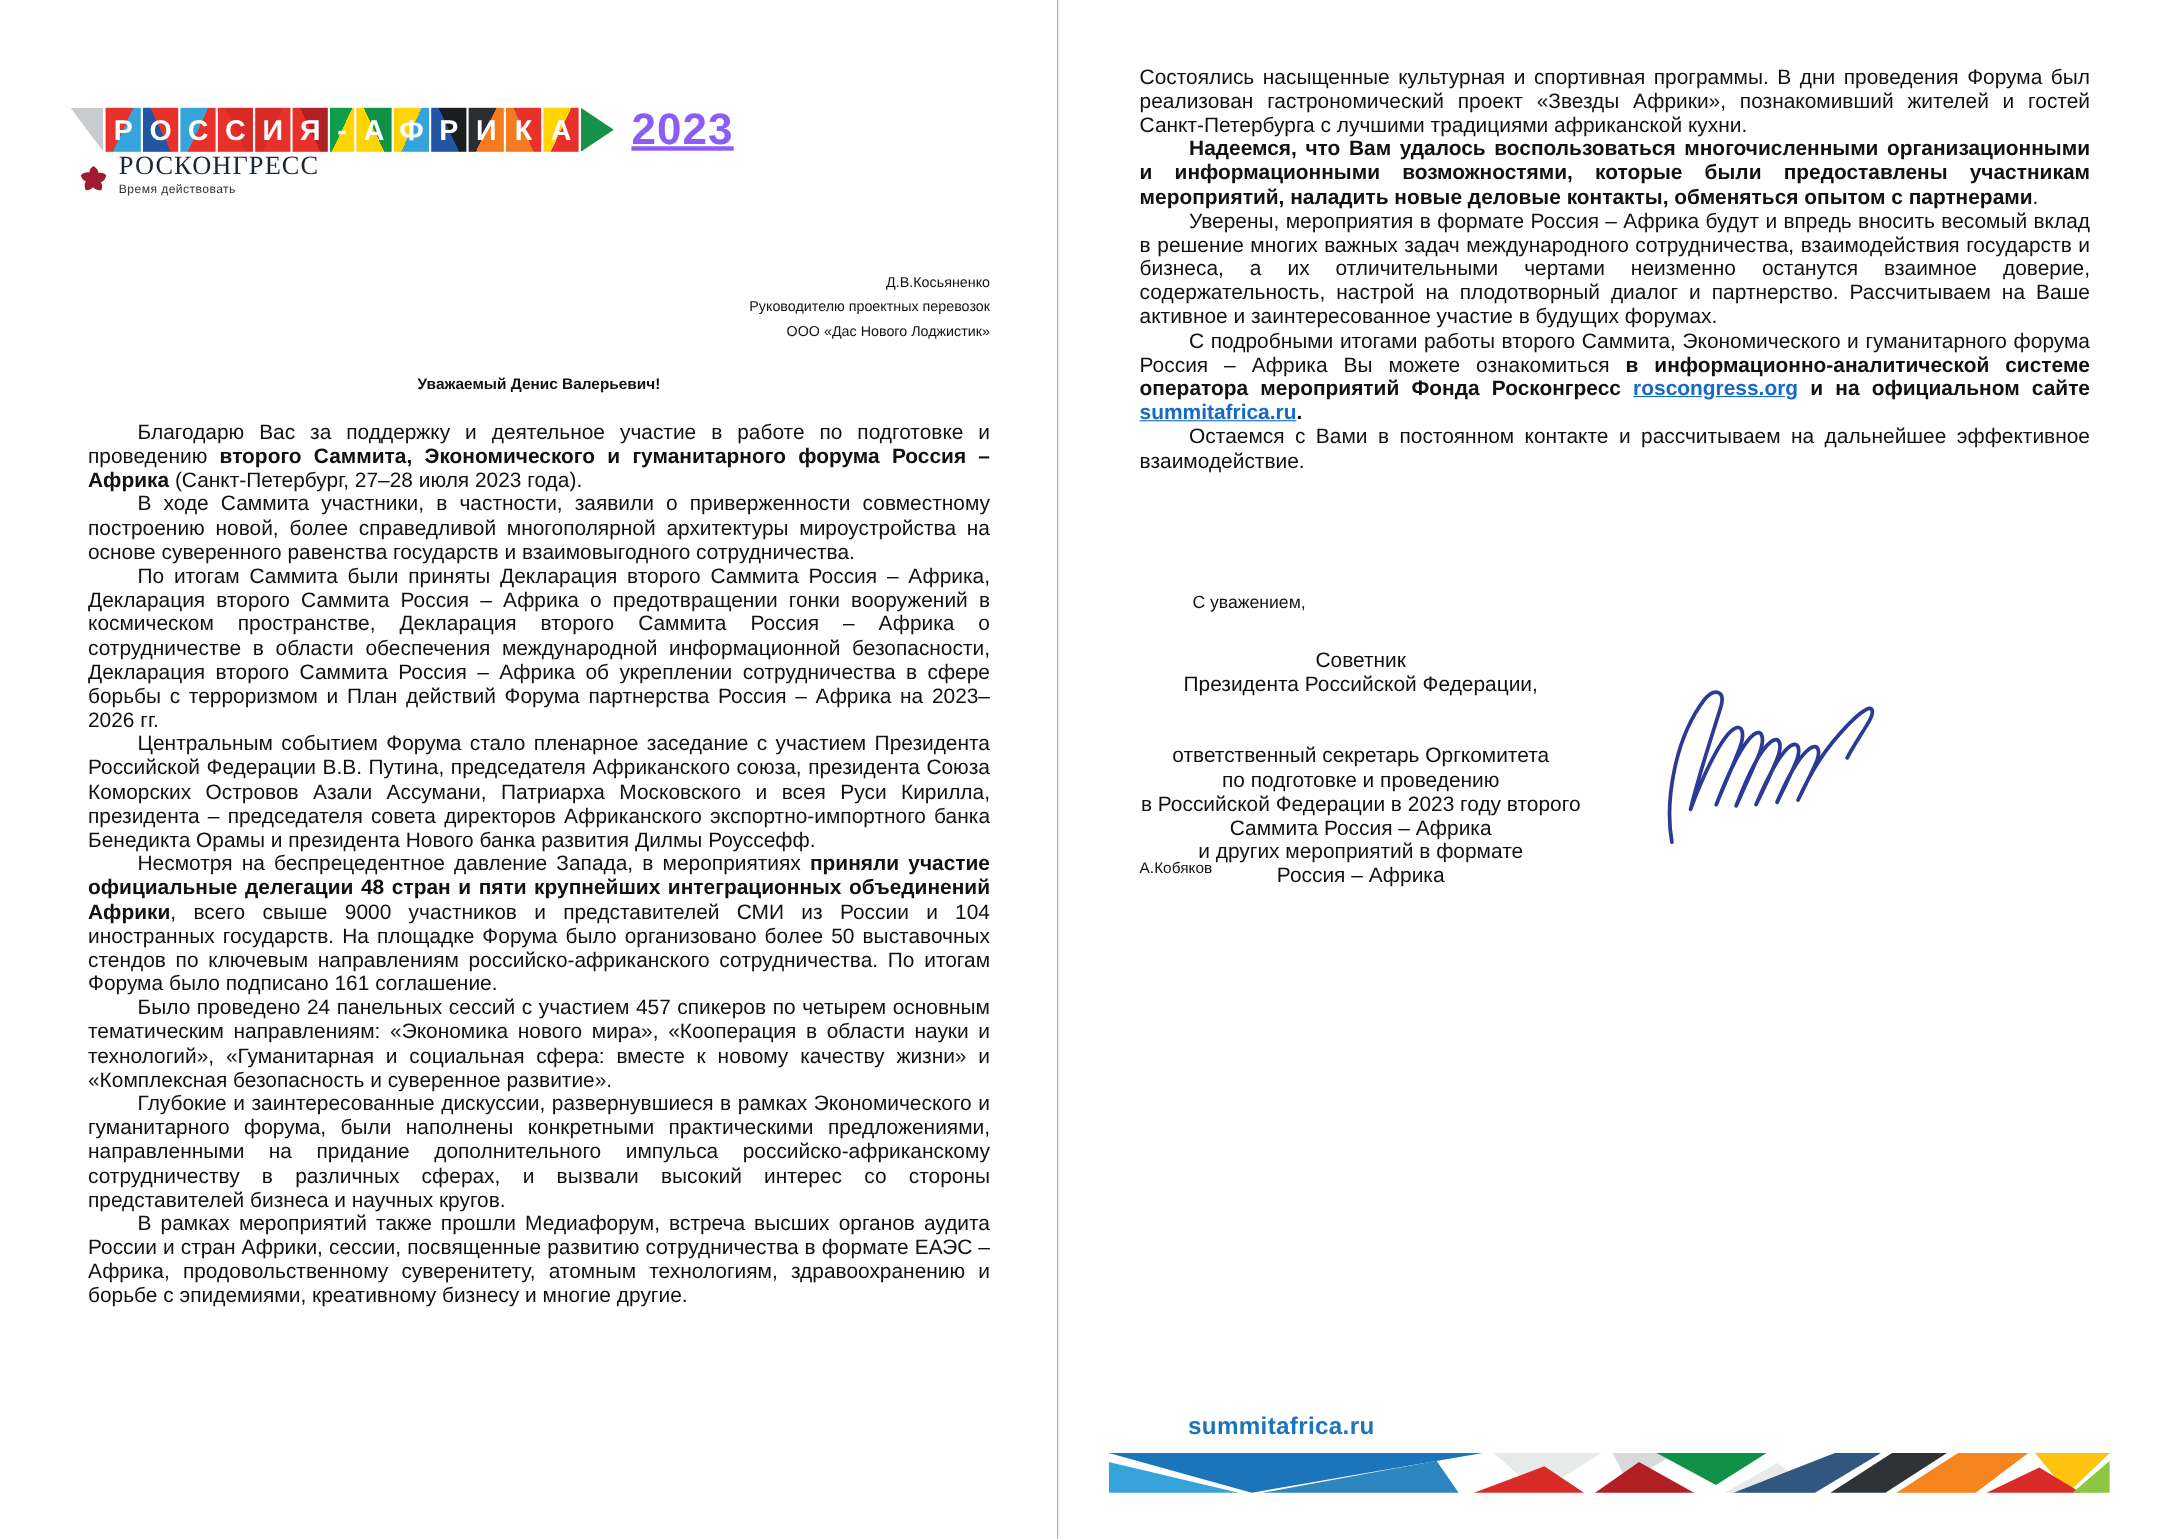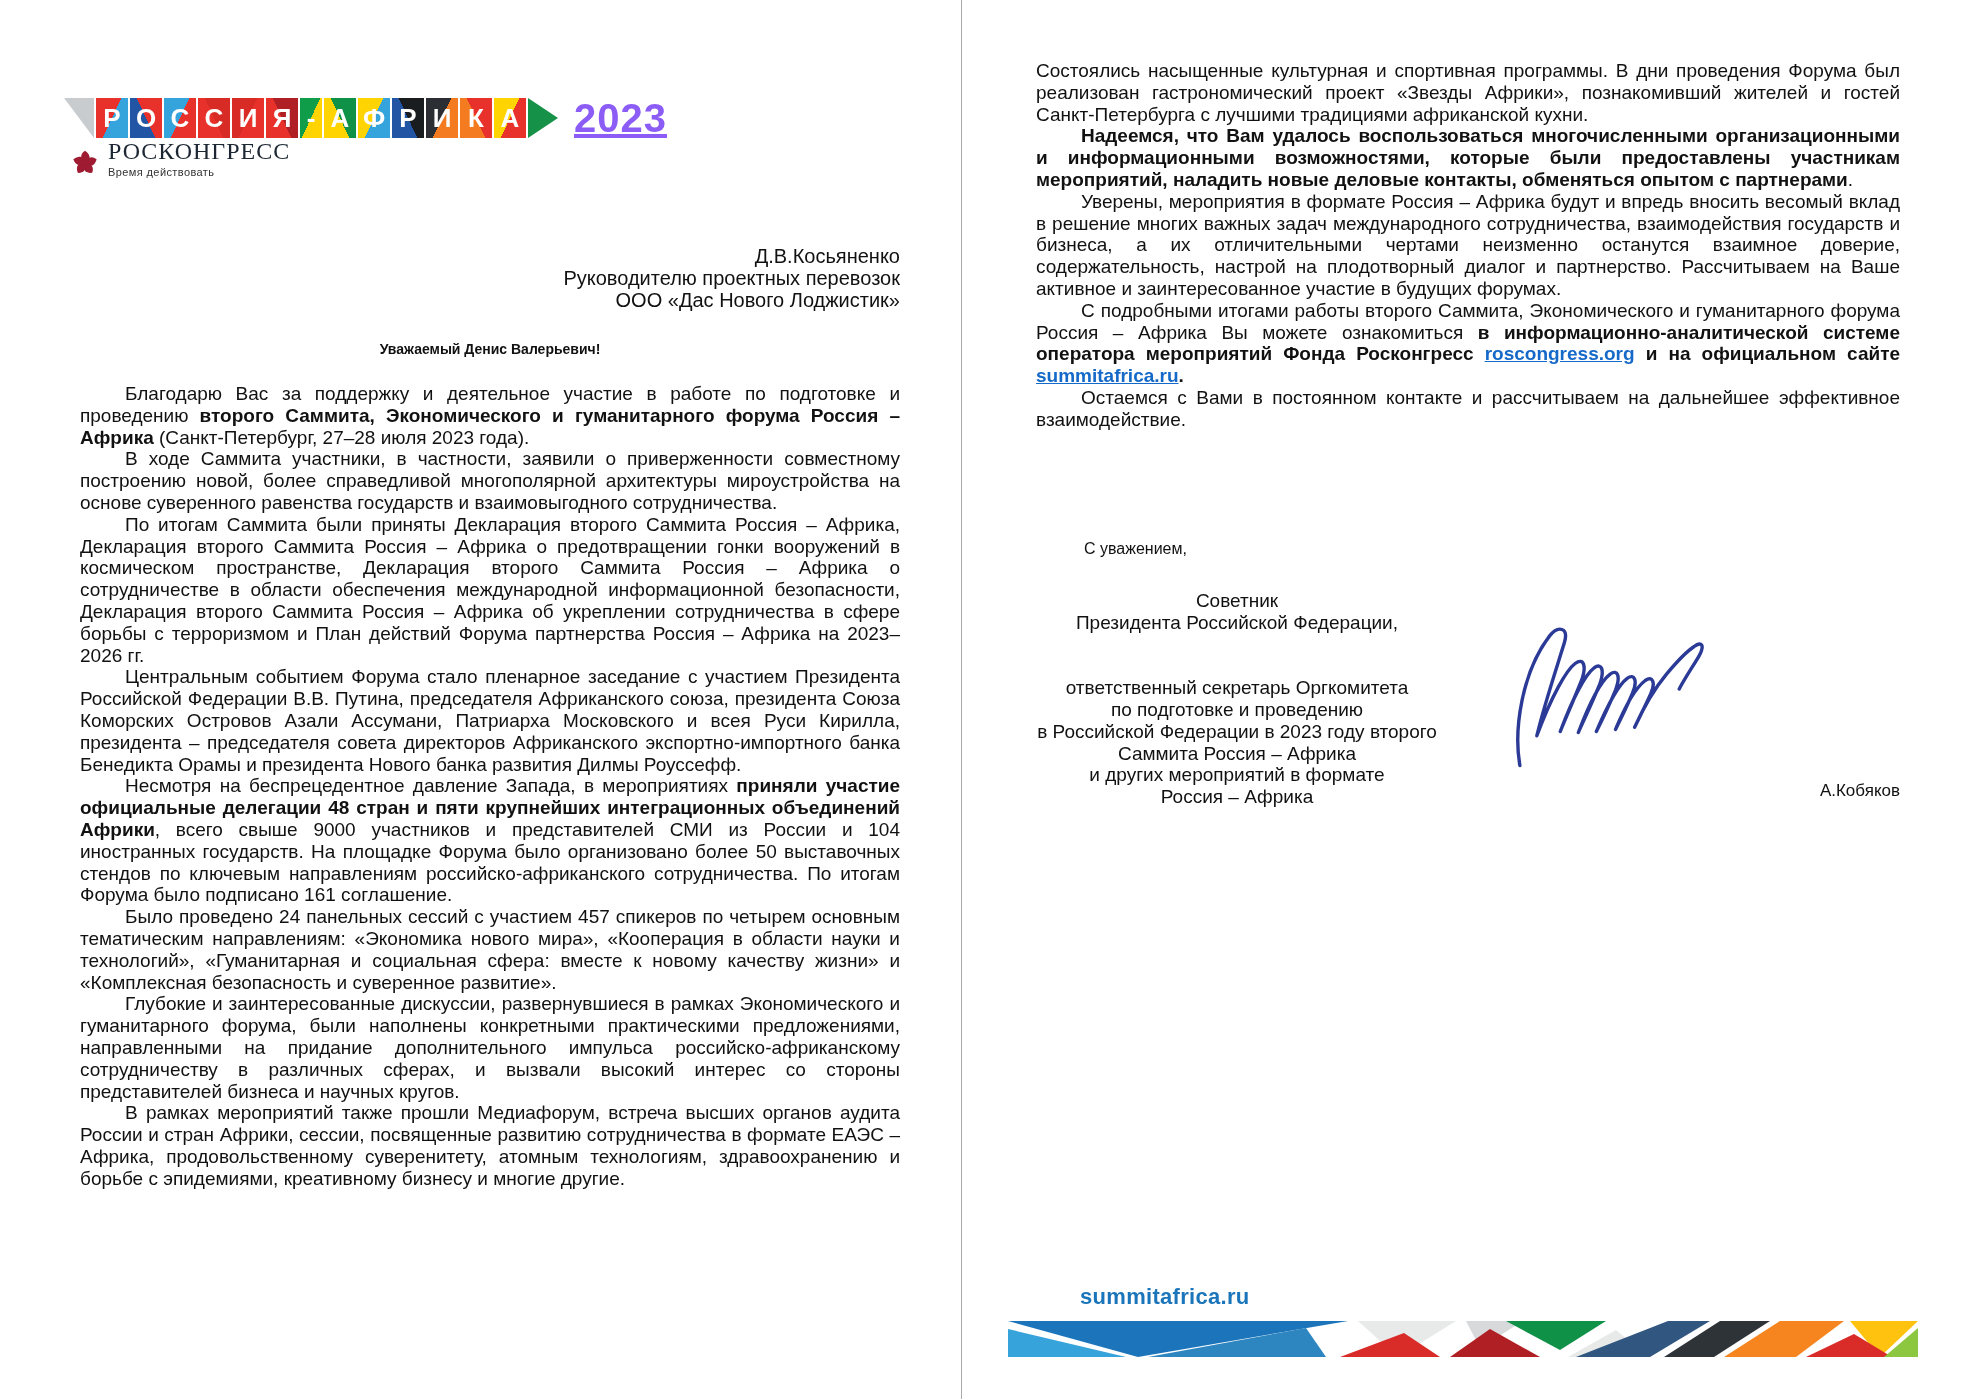--- a/index.html
+++ b/index.html
@@ -18,35 +18,35 @@
   .tile-flag{width:30px;height:40px;clip-path:polygon(0 0,100% 0,100% 100%);}
   .tile-end{width:30px;height:40px;clip-path:polygon(0 0,100% 50%,0 100%);}
   .logo-year{margin-left:16px;font-size:40px;font-weight:bold;letter-spacing:1px;}
 
   .rosc{position:absolute;left:70px;top:138px;display:flex;align-items:flex-end;gap:8px;}
   .rosc-name{font-family:"Liberation Serif", serif;font-size:24px;letter-spacing:1px;color:#1c2733;}
   .rosc-tag{font-size:11px;color:#333;margin-top:1px;letter-spacing:0.4px;}
 
   
   .addressee{position:absolute;left:80px;top:246px;width:820px;text-align:right;
-             font-size:20px;line-height:21.8px;}
+             font-size:13px;line-height:21.8px;}
   .salutation{position:absolute;left:80px;top:341px;width:820px;text-align:center;
               font-weight:bold;font-size:14px;}
   .body{position:absolute;font-size:19px;line-height:21.8px;}
   .body-left{left:80px;top:383px;width:820px;}
   .body-right{left:1036px;top:60px;width:864px;}
   .para{margin:0;text-align:justify;text-indent:45px;}
   .para.noindent{text-indent:0;}
   .b{font-weight:bold;}
   .lnk{text-decoration:underline;cursor:pointer;}
 
   .closing{position:absolute;left:1084px;top:540px;font-size:16px;}
   .signer-block{position:absolute;left:1032px;top:590px;width:410px;text-align:center;
                 font-size:19px;line-height:21.8px;}
-  .signer-name{position:absolute;left:1036px;top:781px;width:864px;text-align:right;font-size:17px;}
+  .signer-name{position:absolute;left:1036px;top:781px;width:864px;text-align:left;font-size:14px;}
   .signature-svg{position:absolute;left:1505px;top:603px;width:255px;height:172px;}
 
   
   .footer-site{position:absolute;left:1080px;top:1284px;font-size:22px;font-weight:bold;letter-spacing:0.3px;}
   .stripe-svg{position:absolute;left:1008px;top:1320px;width:910px;height:38px;}
 </style>
 </head>
 <body>
 
 <div class="canvas">

